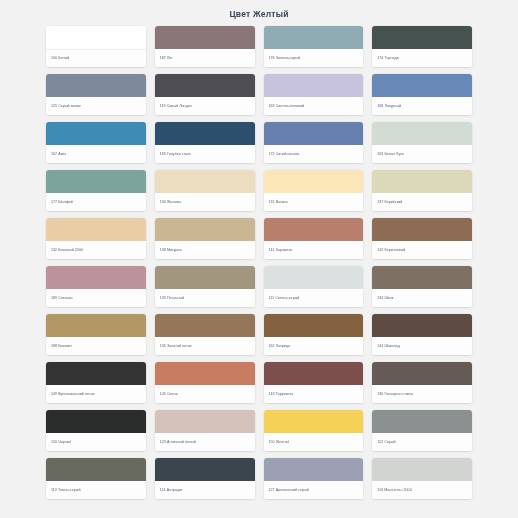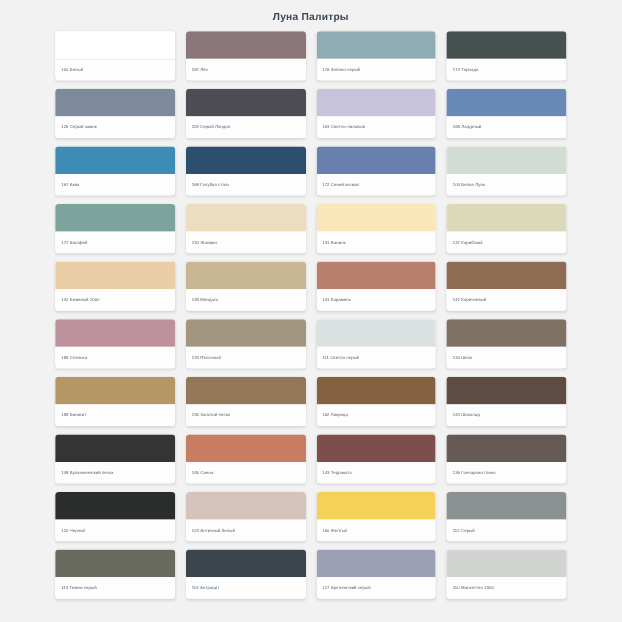--- a/index.html
+++ b/index.html
@@ -71,21 +71,21 @@
     letter-spacing: 0.05px;
     white-space: nowrap;
     overflow: hidden;
     text-overflow: ellipsis;
   }
 </style>
 </head>
 <body>
 
 <div class="page">
-  <h1 class="page-title">Луна Палитры</h1>
+  <h1 class="page-title">Цвет Желтый</h1>
   <div class="grid">
       <div class="card white-card">
         <div class="swatch" style="background-color: rgb(255, 255, 255);"></div>
         <div class="label-wrap">
           <span class="label">100 Белый</span>
         </div>
       </div>
       <div class="card">
         <div class="swatch" style="background-color: rgb(138, 118, 120);"></div>
         <div class="label-wrap">

